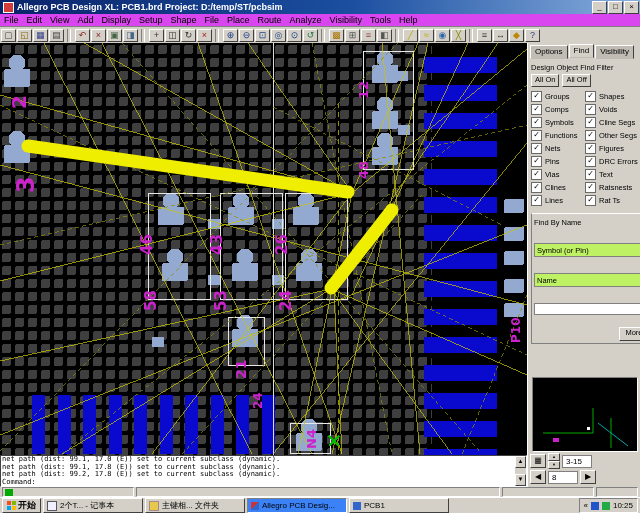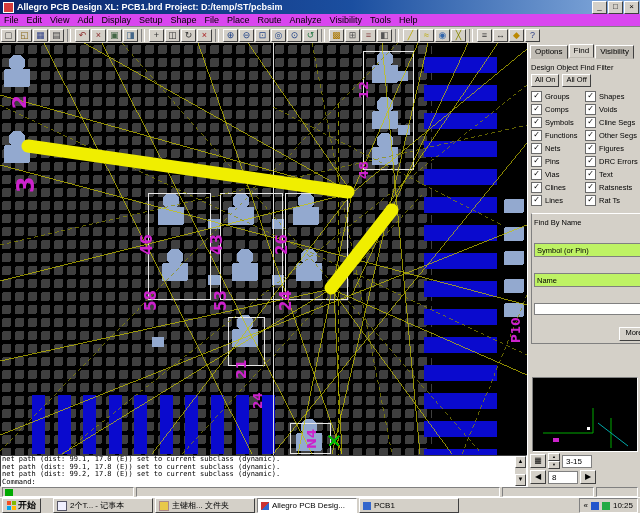--- a/index.html
+++ b/index.html
@@ -74,29 +74,29 @@
   
   .statusbar{position:absolute;left:0;top:487px;width:640px;height:10px;background:#d4d0c8;
     display:flex;align-items:center;gap:2px;padding:0 2px;box-sizing:border-box;}
   .sb-seg{height:8px;}
   .sb-ind{width:8px;height:7px;background:#00aa00;margin:0 2px;}
   .sb1{width:130px;display:flex;align-items:center;}
   .sb2{flex:1;} .sb3{width:90px;} .sb4{width:40px;}
 
   
   .taskbar{position:absolute;left:0;top:497px;width:640px;height:16px;background:#d4d0c8;
-    border-top:1px solid #fff;display:flex;align-items:center;gap:12px;padding:0 2px;box-sizing:border-box;}
+    border-top:1px solid #fff;display:flex;align-items:center;gap:2px;padding:0 2px;box-sizing:border-box;}
   .startbtn{display:flex;align-items:center;gap:2px;height:13px;padding:0 4px;background:#d4d0c8;
     font-size:9px;font-weight:bold;flex:0 0 auto;}
   .flag{display:grid;grid-template-columns:4px 4px;grid-template-rows:4px 4px;gap:1px;}
   .flag span{display:block;}
   .f1{background:#f25022;} .f2{background:#7fba00;} .f3{background:#00a4ef;} .f4{background:#ffb900;}
   .taskbtn{display:flex;align-items:center;height:13px;padding:0 3px;background:#d4d0c8;
     font-size:8px;max-width:92px;overflow:hidden;white-space:nowrap;flex:1 1 auto;}
-  .taskbtn.active{border-color:#808080 #fff #fff #808080;background:#ffffff;}
+  .taskbtn.active{border-color:#808080 #fff #fff #808080;background:#3b82f6;}
   .task-ico{width:8px;height:8px;margin-right:3px;flex:0 0 auto;}
   .ico-notepad{background:#f0f0ff;border:1px solid #556;}
   .ico-folder{background:#e8c84a;border:1px solid #a88;}
   .ico-allegro{background:linear-gradient(135deg,#cc3333 50%,#3366cc 50%);}
   .ico-pcb{background:#3366cc;}
   .tray{margin-left:auto;display:flex;align-items:center;gap:3px;height:13px;padding:0 4px;
     border:1px solid;border-color:#808080 #fff #fff #808080;font-size:8px;flex:0 0 auto;}
   .tray-ico{width:8px;height:8px;}
   .ti1{background:#2255cc;} .ti2{background:#22aa44;}
 </style>

